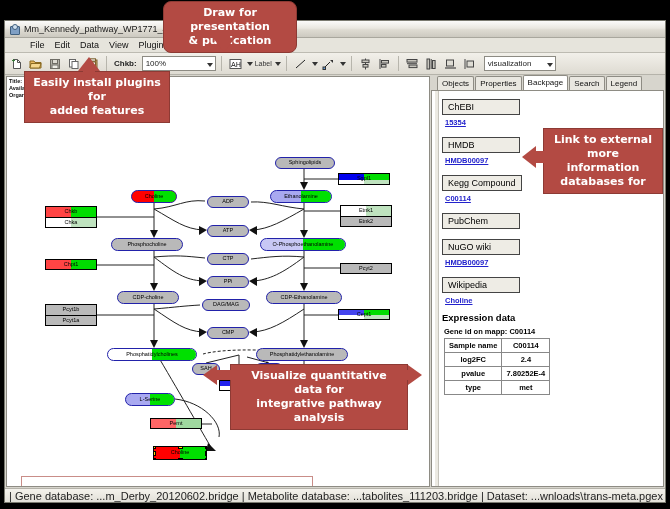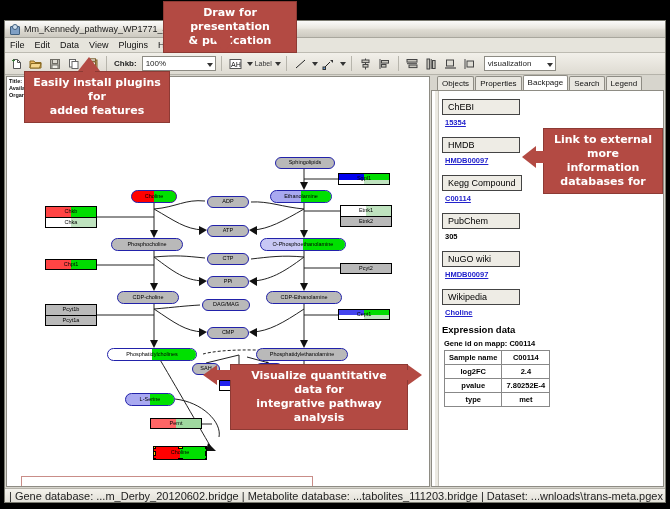--- a/index.html
+++ b/index.html
@@ -46,21 +46,21 @@
     width:4px; height:4px; background:#cfe0ef;
     border:1px solid #41607f; border-radius:50%;
   }
   .tb-title { white-space: nowrap; overflow: hidden; font-size: 9px; }
   
   .menubar {
     height: 15px;
     background: #e6e4dc;
     border-bottom: 1px solid #bdbbb2;
     display: flex; align-items: center;
-    padding-left: 0;
+    padding-left: 20px;
     font-size: 9px; color: #111;
   }
   .menuitem { padding: 0 5px; cursor: default; line-height: 15px; }
   
   .toolbar {
     height: 22px;
     background: linear-gradient(to bottom,#f2f0ea,#dedbd2);
     border-bottom: 1px solid #b5b3aa;
     display: flex; align-items: center;
     padding: 0 3px; gap: 2px;
@@ -636,21 +636,20 @@
           <div class="db-block">
             <div class="db-head">HMDB</div>
             <a class="db-link" href="#">HMDB00097</a>
           </div>
           <div class="db-block">
             <div class="db-head">Kegg Compound</div>
             <a class="db-link" href="#">C00114</a>
           </div>
           <div class="db-block">
             <div class="db-head">PubChem</div>
-            <span class="db-plain">305</span>
           </div>
           <div class="db-block">
             <div class="db-head">NuGO wiki</div>
             <a class="db-link" href="#">HMDB00097</a>
           </div>
           <div class="db-block">
             <div class="db-head">Wikipedia</div>
             <a class="db-link" href="#">Choline</a>
           </div>
 
@@ -680,21 +679,21 @@
       </div>
 
     </div>
 
     <div class="statusbar">
       <span>| Gene database: ...m_Derby_20120602.bridge | Metabolite database: ...tabolites_111203.bridge | Dataset:  ...wnloads\trans-meta.pgex</span>
     </div>
 
   </div>
 
-  <div class="callout" style="left:163px;top:1px;width:134px;">
+  <div class="callout" style="left:163px;top:1px;width:134px;border-radius:8px;">
     <div>Draw for presentation</div>
     <div>&amp; publication</div>
   </div>
   <div class="c-arrow" style="left:213px;top:38px;border-left:11px solid transparent;border-right:11px solid transparent;border-top:14px solid #b34a43;"></div>
   <div class="c-arrow" style="left:218px;top:32px;width:12px;height:9px;background:#b34a43;border:none;"></div>
 
   <div class="callout" style="left:24px;top:71px;width:146px;">
     <div>Easily install plugins for</div>
     <div>added features</div>
   </div>

